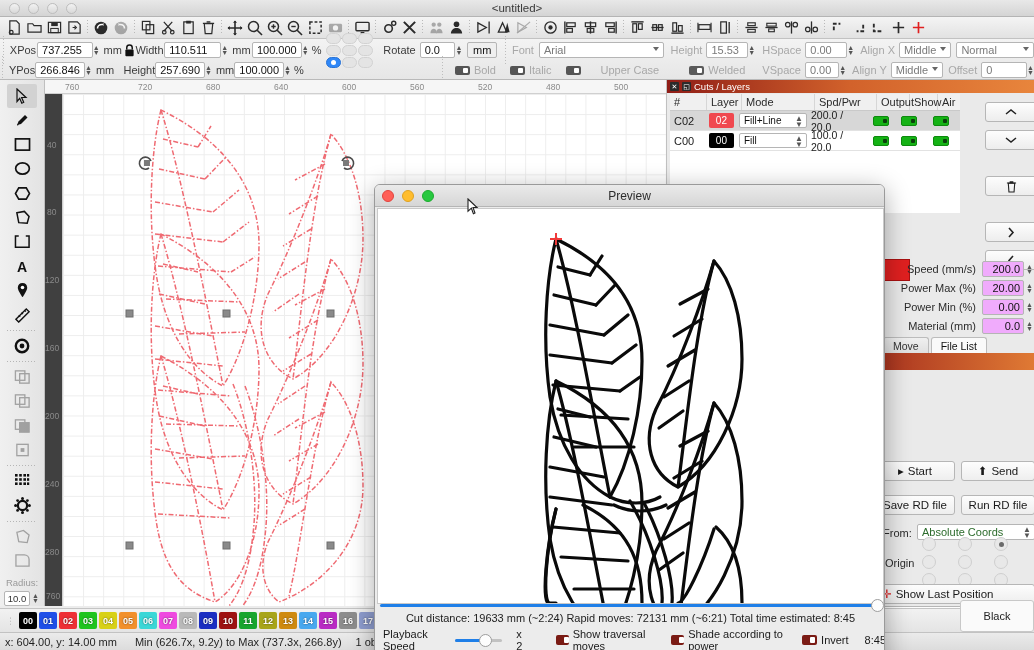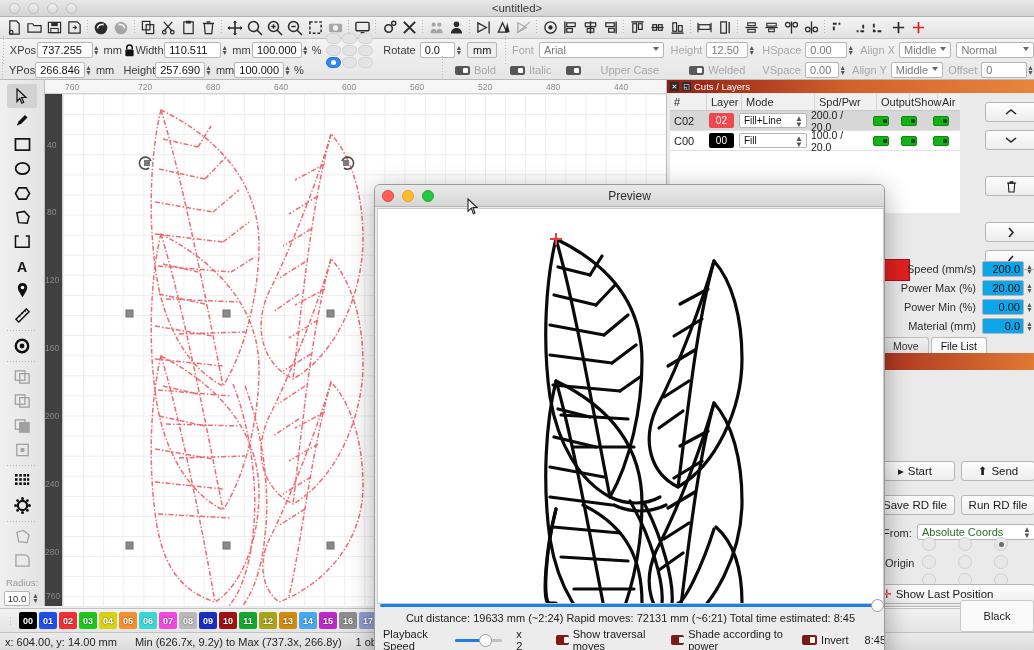--- a/index.html
+++ b/index.html
@@ -125,21 +125,21 @@
   .swatch{ width:25px;height:15px;border-radius:2px;color:#fff;font-size:10px;
            display:flex;align-items:center;justify-content:center;}
   .greenled{ width:16px;height:10px;border-radius:2px;background:#15b215;border:1px solid #0d8a0d;
              display:flex;align-items:center;}
   .greenled::after{content:"";width:4px;height:4px;background:#0b3f0b;margin-left:9px;border-radius:1px;}
   .sidebtn{ width:52px;height:20px;background:linear-gradient(#fdfdfd,#ededed);
             border:1px solid #b6b6b6;border-radius:3px;
             display:flex;align-items:center;justify-content:center;font-size:11px;color:#222;}
 
   .plabel{ font-size:11px;color:#2b2b2b; }
-  .pfield{ width:42px;height:16px;background:#0ea5e9;border:1px solid #b5b5b5;border-radius:2px;
+  .pfield{ width:42px;height:16px;background:#f0abfc;border:1px solid #b5b5b5;border-radius:2px;
            font-size:11px;display:flex;align-items:center;justify-content:flex-end;padding-right:3px;color:#111;}
 
   .tab{ height:16px;padding:0 9px;display:flex;align-items:center;font-size:10.5px;
         background:linear-gradient(#f0f0f0,#e0e0e0); border:1px solid #bcbcbc;
         border-bottom:none;border-radius:3px 3px 0 0; color:#333;}
   .tab.active{ background:#fafafa; color:#111; }
 
   .bigbtn{ height:20px;background:linear-gradient(#fdfdfd,#eeeeee);
            border:1px solid #b6b6b6;border-radius:3px;
            display:flex;align-items:center;justify-content:center;gap:4px;
@@ -534,21 +534,21 @@
       <div class="fld" style="width:44px;margin-left:4px">0.0</div>
       <div class="spin">
           <span>▲</span>
           <span>▼</span>
         </div>
       <div class="fld" style="width:36px;margin-left:5px;justify-content:center;background:#efefef">mm</div>
       <div class="vsep" style="margin-left:8px"></div>
       <div class="lbl dim" style="margin-left:6px">Font</div>
       <div class="combo" style="width:158px;margin-left:5px;color:#7a7a7a">Arial</div>
       <div class="lbl dim" style="margin-left:7px">Height</div>
-      <div class="fld" style="width:52px;margin-left:4px;color:#7a7a7a">12.50</div>
+      <div class="fld" style="width:52px;margin-left:4px;color:#7a7a7a">15.53</div>
       <div class="spin">
           <span>▲</span>
           <span>▼</span>
         </div>
       <div class="lbl dim" style="margin-left:7px">HSpace</div>
       <div class="fld" style="width:52px;margin-left:4px;color:#7a7a7a">0.00</div>
       <div class="spin">
           <span>▲</span>
           <span>▼</span>
         </div>
@@ -760,21 +760,21 @@
   <div class="canvas-wrap">
     <div class="ruler-h">
       <div class="rtick" style="left:20px;top:2px">760</div>
       <div class="rtick" style="left:93px;top:2px">720</div>
       <div class="rtick" style="left:161px;top:2px">680</div>
       <div class="rtick" style="left:229px;top:2px">640</div>
       <div class="rtick" style="left:297px;top:2px">600</div>
       <div class="rtick" style="left:365px;top:2px">560</div>
       <div class="rtick" style="left:433px;top:2px">520</div>
       <div class="rtick" style="left:501px;top:2px">480</div>
-      <div class="rtick" style="left:569px;top:2px">440</div>
+      <div class="rtick" style="left:569px;top:2px">500</div>
     </div>
     <div class="ruler-v">
       <div class="rtick" style="left:2px;top:46px">40</div>
       <div class="rtick" style="left:2px;top:113px">80</div>
       <div class="rtick" style="left:0px;top:181px">120</div>
       <div class="rtick" style="left:0px;top:249px">160</div>
       <div class="rtick" style="left:0px;top:317px">200</div>
       <div class="rtick" style="left:0px;top:385px">240</div>
       <div class="rtick" style="left:0px;top:453px">280</div>
       <div class="rtick" style="left:1px;top:497px">760</div>

